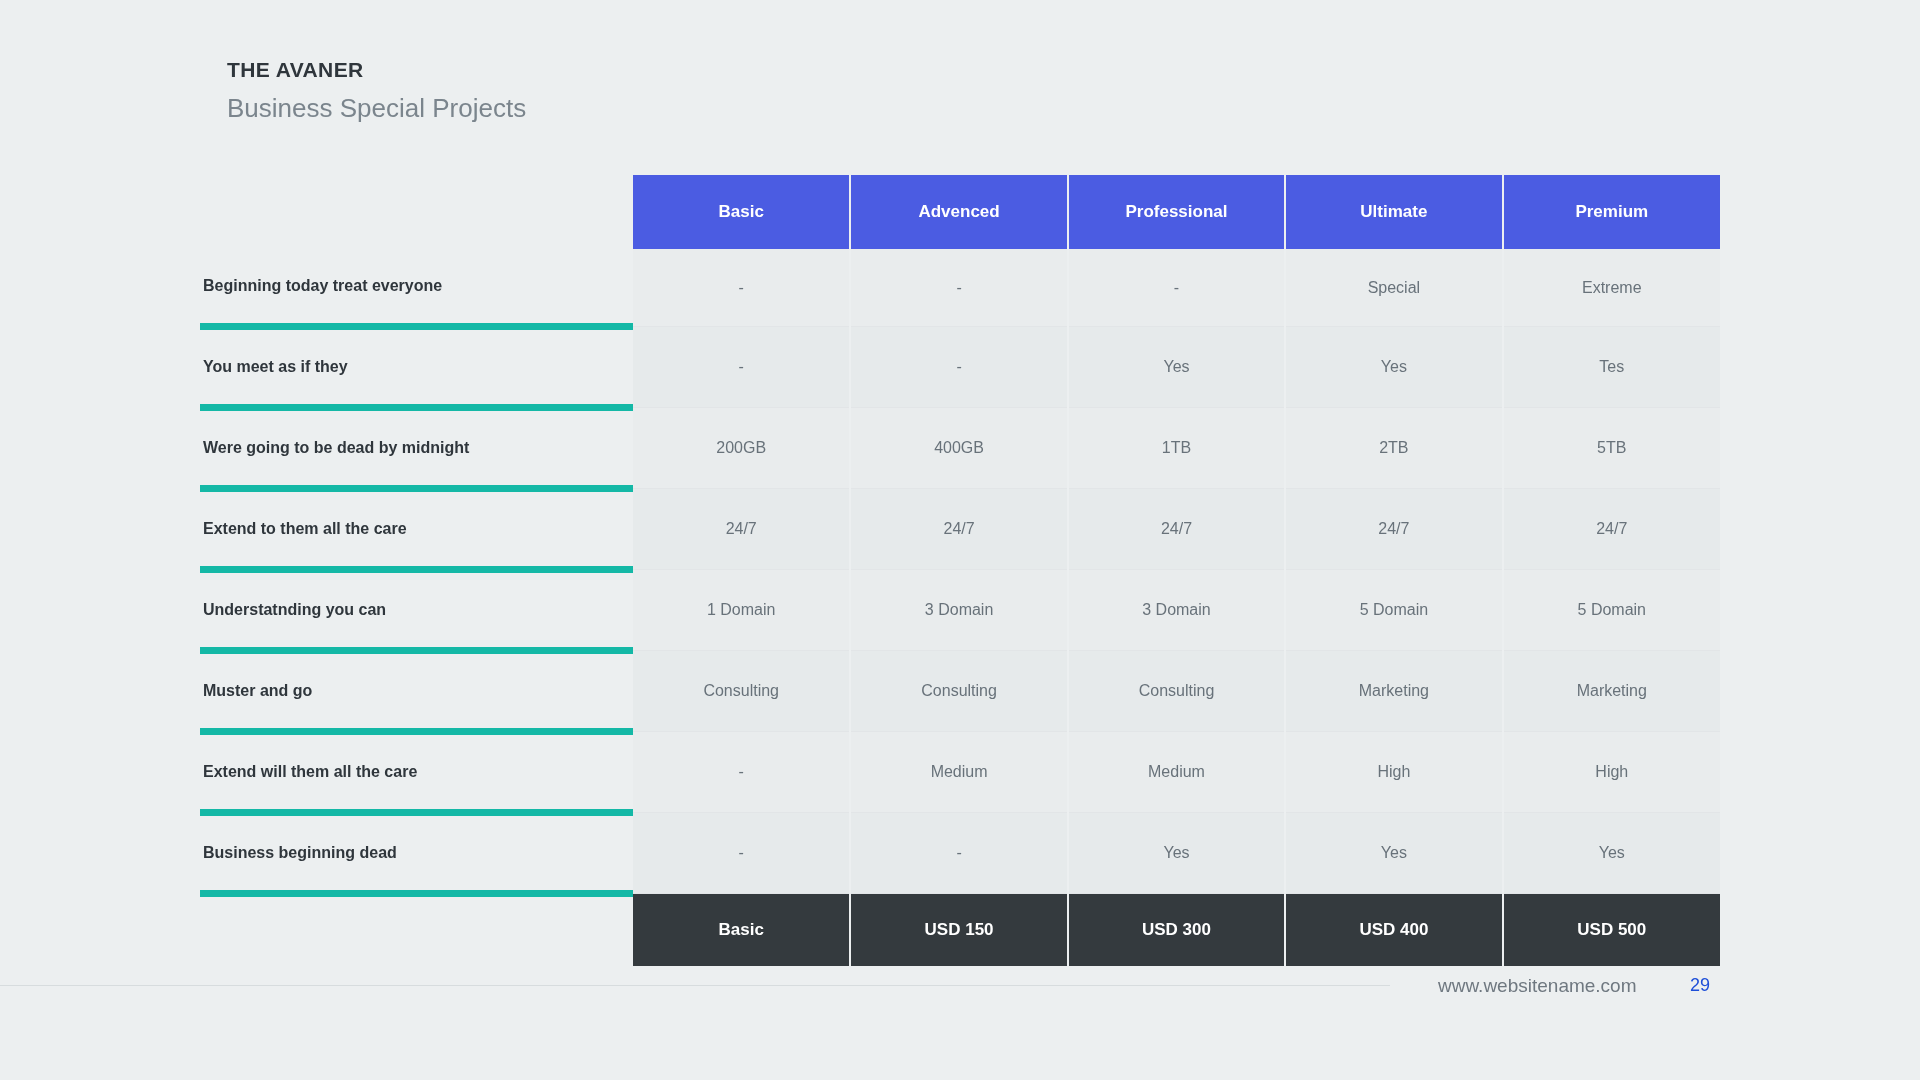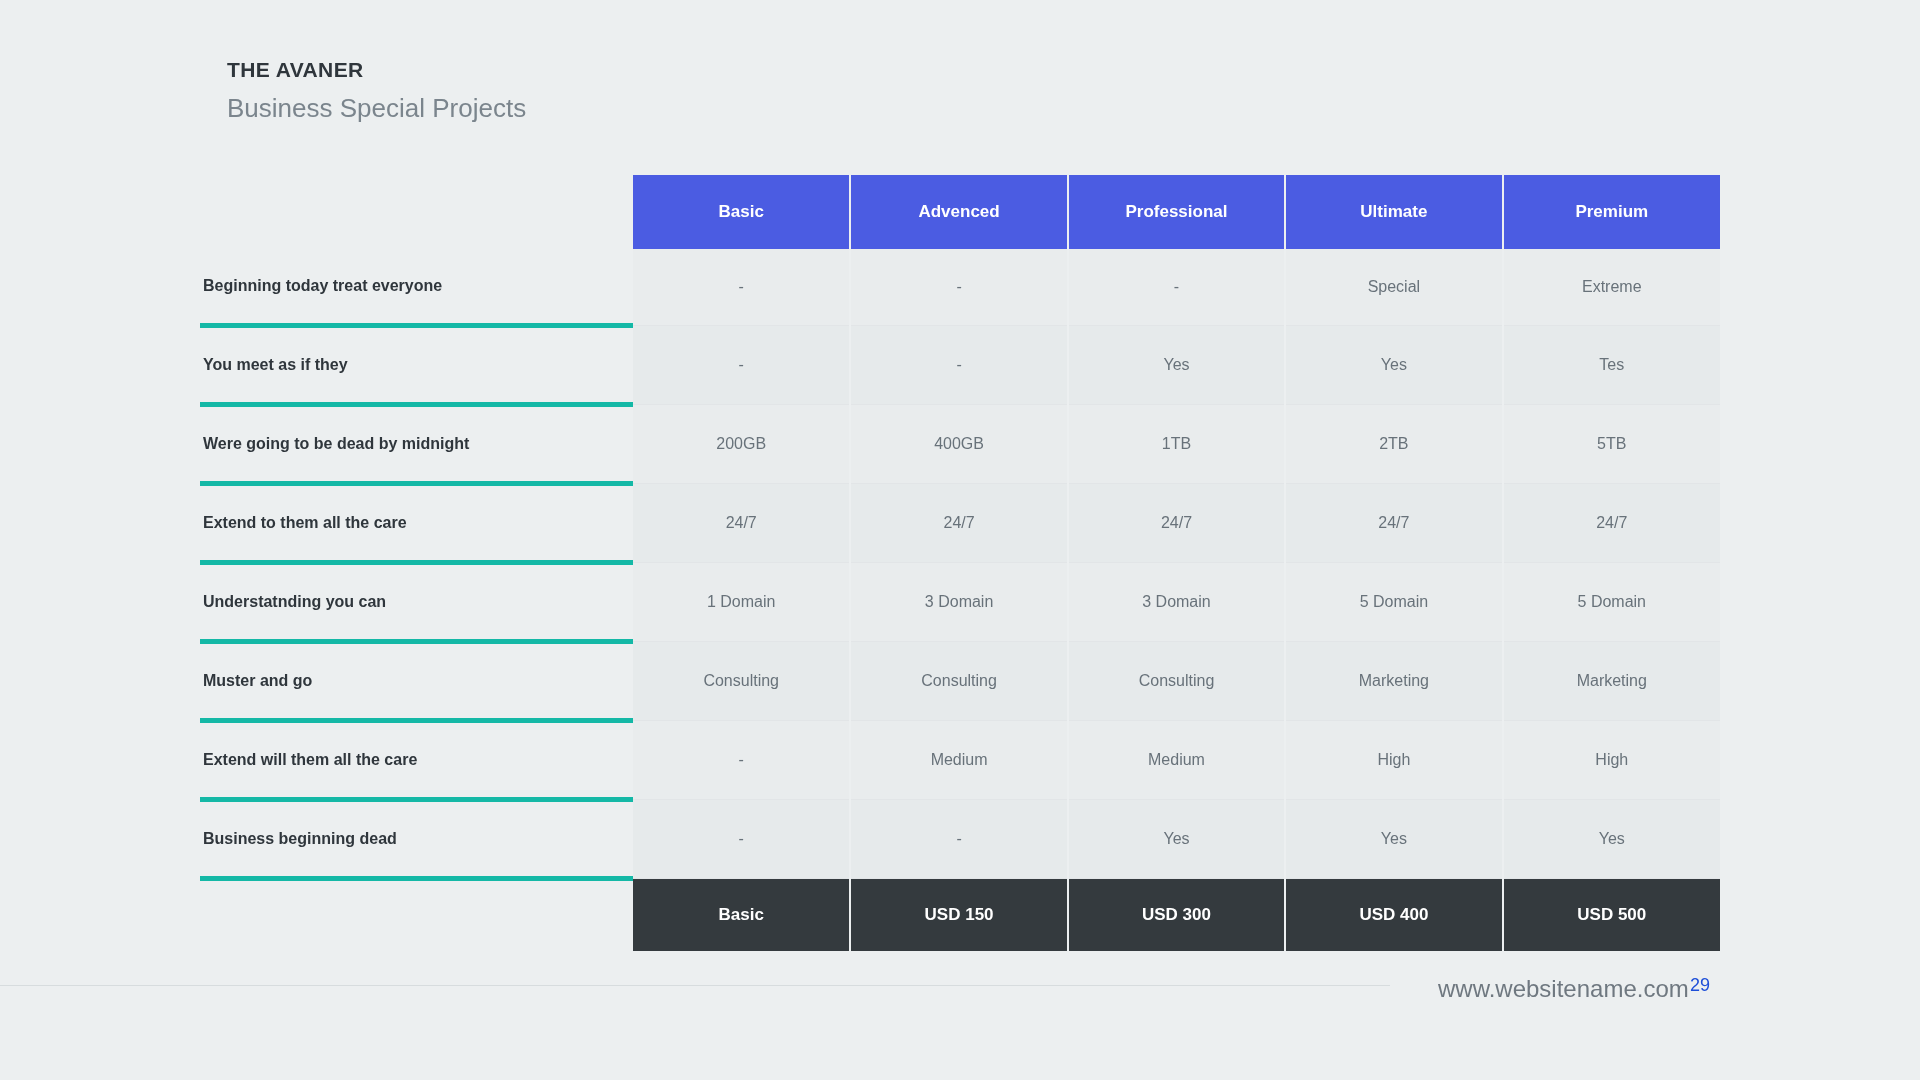--- a/index.html
+++ b/index.html
@@ -83,21 +83,21 @@
 
   
   .feature-label {
     font-size: 16px;
     font-weight: bold;
     color: #2f363c;
     text-align: left;
     padding-left: 3px;
     height: 72px;
     vertical-align: middle;
-    border-bottom: 5px solid #14b8a6;
+    border-bottom: 7px solid #14b8a6;
     background: transparent;
   }
 
   
   .value-cell {
     font-size: 16px;
     font-weight: normal;
     color: #68727a;
     text-align: center;
     height: 72px;
@@ -132,21 +132,21 @@
     left: 0;
     top: 985px;
     width: 1390px;
     height: 1px;
     background: #d7dcde;
   }
   .footer-url {
     position: absolute;
     left: 1438px;
     top: 975px;
-    font-size: 24px;
+    font-size: 19px;
     color: #6f7880;
   }
   .footer-page {
     position: absolute;
     left: 1690px;
     top: 975px;
     font-size: 18px;
     color: #1d4ed8;
   }
 </style>

